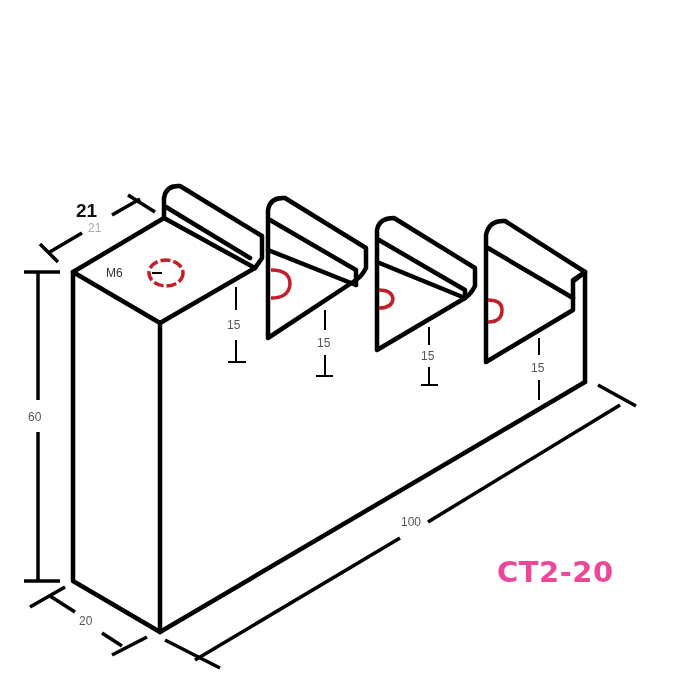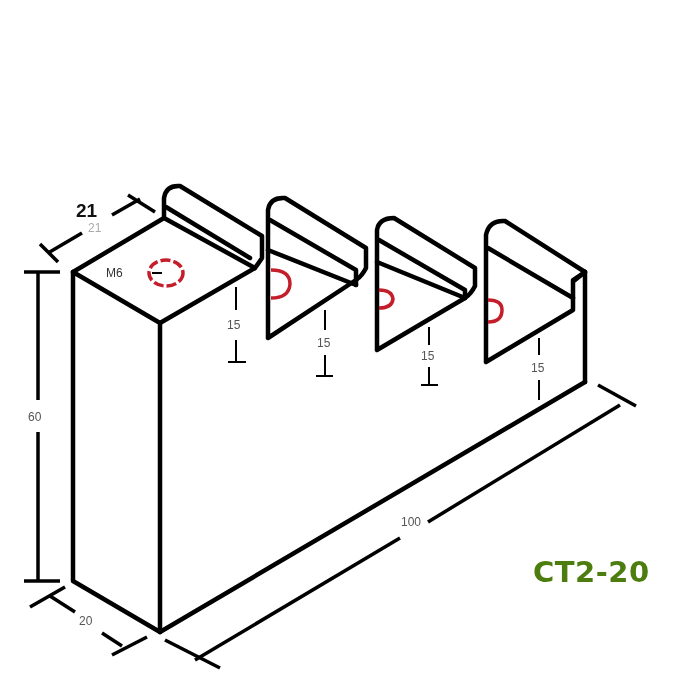--- a/index.html
+++ b/index.html
@@ -7,21 +7,21 @@
     #canvas { position: absolute; left: 0; top: 0; width: 700px; height: 700px; }
     .edge { stroke: #000; stroke-width: 4.5; fill: none; stroke-linecap: round; stroke-linejoin: round; }
     .face { fill: #ffffff; stroke: none; }
     .dim { stroke: #000; stroke-width: 3.5; fill: none; stroke-linecap: butt; }
     .dim-thin { stroke: #000; stroke-width: 2; fill: none; }
     .hole { stroke: #c41e2a; stroke-width: 3.5; fill: none; }
     .lbl { font-family: "Liberation Sans", sans-serif; fill: #555; font-size: 12px; }
     .lbl-big { font-family: "Liberation Sans", sans-serif; fill: #111; font-size: 19px; font-weight: bold; }
     .lbl-ghost { font-family: "Liberation Sans", sans-serif; fill: #aaa; font-size: 12px; }
     .lbl-m6 { font-family: "Liberation Sans", sans-serif; fill: #333; font-size: 12px; }
-    .part-code { position: absolute; left: 497px; top: 555px; font-family: "DejaVu Sans", sans-serif; font-weight: bold; font-size: 29px; color: #4d7c0f; letter-spacing: 0.5px; margin-left: 36px; }
+    .part-code { position: absolute; left: 497px; top: 555px; font-family: "DejaVu Sans", sans-serif; font-weight: bold; font-size: 29px; color: #ec4899; letter-spacing: 0.5px; }
   </style>
 </head>
 <body>
 
 <svg id="canvas" viewBox="0 0 700 700" xmlns="http://www.w3.org/2000/svg">
 
   <g>
 
     <polygon class="face" points="73,272 160,323 160,632 73,581"></polygon>
 

